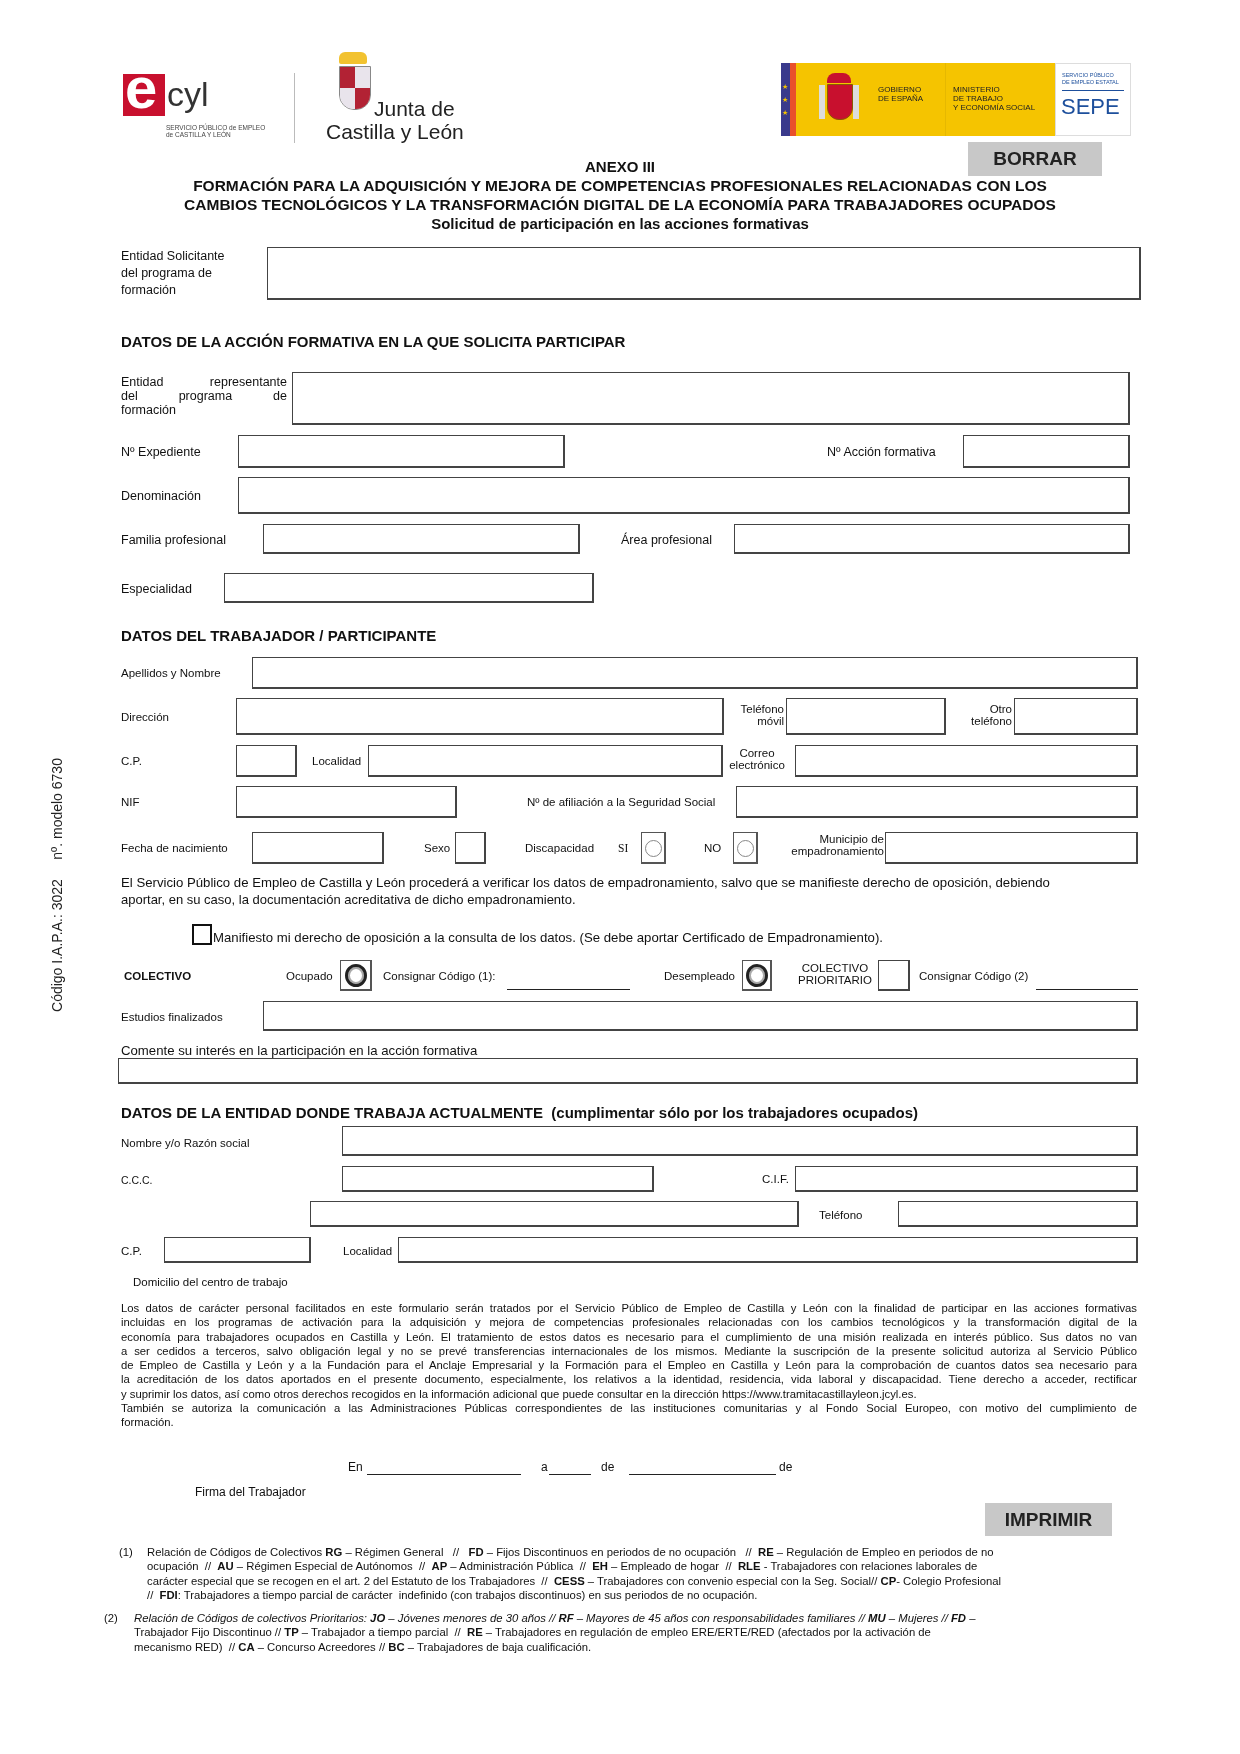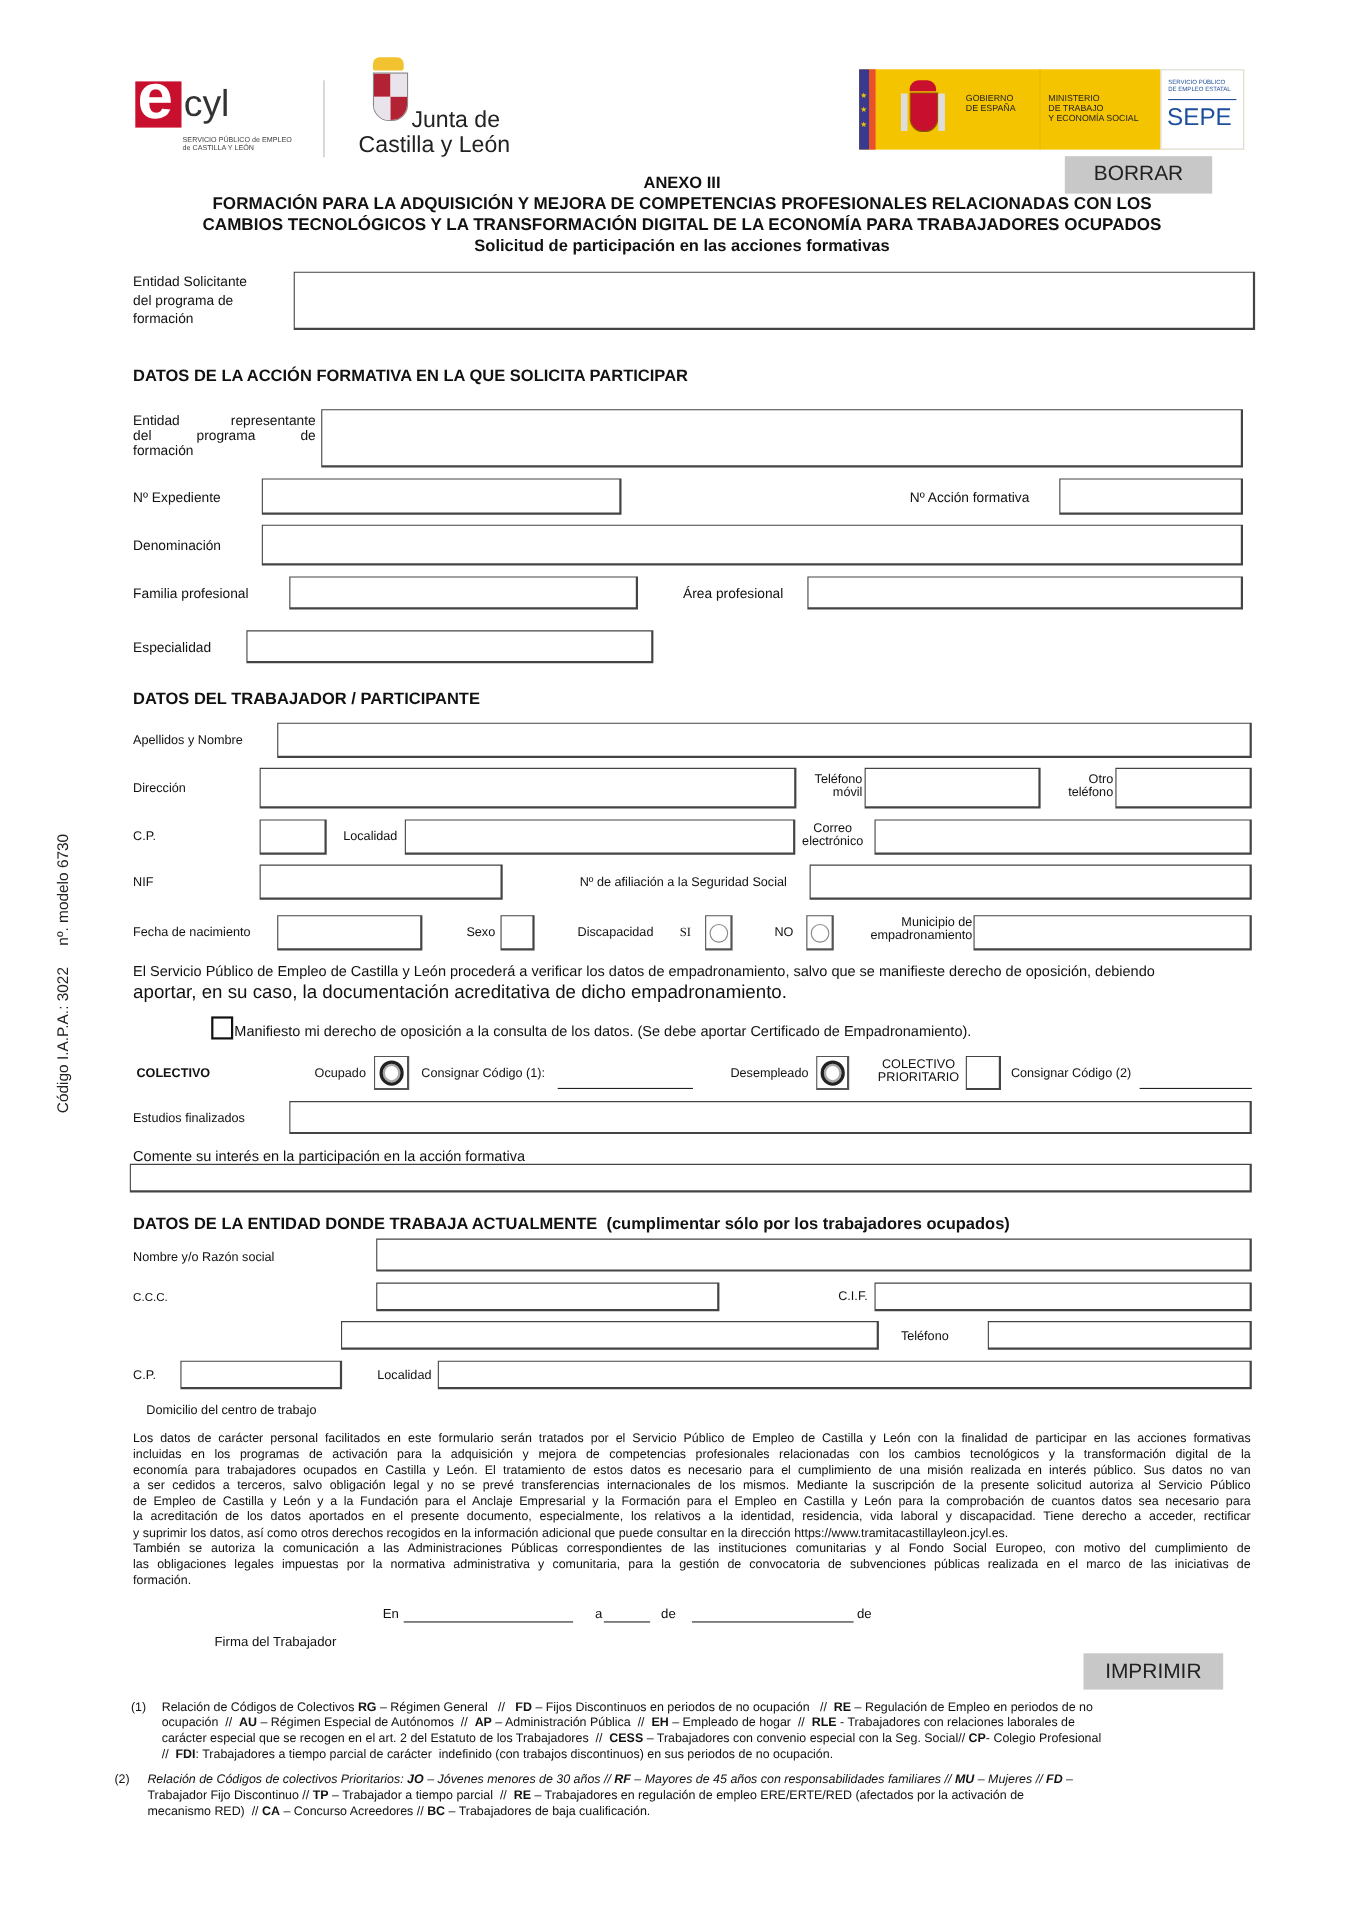--- a/index.html
+++ b/index.html
@@ -4,21 +4,21 @@
 <style>
   html, body { margin: 0; padding: 0; background: #ffffff; }
   body { width: 1240px; height: 1754px; position: relative; overflow: hidden;
          font-family: "Liberation Sans", sans-serif; color: #111; }
   .abs { position: absolute; }
   .box { position: absolute; border: 1px solid #444; border-right-width: 2px; border-bottom-width: 2px; background: #fff; box-sizing: border-box; }
   .lbl { position: absolute; font-size: 12.5px; color: #111; white-space: nowrap; }
   .lbl-s { position: absolute; font-size: 11.5px; color: #111; white-space: nowrap; }
   .lbl-r { text-align: right; }
   .sec { position: absolute; font-size: 15px; font-weight: bold; color: #111; white-space: nowrap; }
-  .btn { position: absolute; background: #c8c8c8; font-weight: normal; font-size: 19px; color: #222; text-align: center; cursor: pointer; }
+  .btn { position: absolute; background: #c8c8c8; font-weight: bold; font-size: 19px; color: #222; text-align: center; cursor: pointer; }
   .radio-box { position: absolute; border: 1px solid #555; border-right-width: 2px; border-bottom-width: 2px; box-sizing: border-box; background:#fff; }
   .radio-box .ring { position: absolute; border-radius: 50%; border: 1px solid #888; box-sizing: border-box; }
   .radio-box.dark .ring { border: 3px solid #222; box-shadow: inset 0 0 0 2px #aaa; }
   .uline { position: absolute; border-bottom: 1px solid #222; height: 0; }
   .para { position: absolute; font-size: 11.3px; line-height: 14.3px; text-align: justify; color:#111; }
   .para b { font-weight: bold; }
   .title { position: absolute; left: 0; width: 1240px; text-align: center; font-weight: bold; color: #111; }
 </style>
 </head>
 <body>
@@ -162,21 +162,21 @@
 <div class="radio-box" style="left:733px;top:832px;width:25px;height:32px;">
   <div class="ring" style="left:3px;top:7px;width:17px;height:17px;"></div>
 </div>
 <div class="lbl-s lbl-r" style="left:774px;top:833px;width:110px;">
   <div>Municipio de</div>
   <div>empadronamiento</div>
 </div>
 <div class="box" style="left:885px;top:832px;width:253px;height:32px;"></div>
 
 <div class="lbl" style="left:121px;top:875px;font-size:13.2px;">El Servicio Público de Empleo de Castilla y León procederá a verificar los datos de empadronamiento, salvo que se manifieste derecho de oposición, debiendo</div>
-<div class="lbl" style="left:121px;top:892px;font-size:17px;">aportar, en su caso, la documentación acreditativa de dicho empadronamiento.</div>
+<div class="lbl" style="left:121px;top:892px;font-size:13px;">aportar, en su caso, la documentación acreditativa de dicho empadronamiento.</div>
 
 <div class="abs" style="left:192px;top:924px;width:20px;height:21px;border:2px solid #111;box-sizing:border-box;background:#fff;"></div>
 <div class="lbl" style="left:213px;top:930px;font-size:13.2px;">Manifiesto mi derecho de oposición a la consulta de los datos. (Se debe aportar Certificado de Empadronamiento).</div>
 
 <div class="lbl-s" style="left:124px;top:970px;font-weight:bold;">COLECTIVO</div>
 <div class="lbl-s" style="left:286px;top:970px;">Ocupado</div>
 <div class="radio-box dark" style="left:340px;top:960px;width:32px;height:31px;">
   <div class="ring" style="left:4px;top:3px;width:22px;height:23px;"></div>
 </div>
 <div class="lbl-s" style="left:383px;top:970px;">Consignar Código (1):</div>
@@ -224,21 +224,20 @@
 
 <div class="para" id="privacy" style="left:121px;top:1301px;width:1016px;">
     <div style="text-align-last: justify;">Los datos de carácter personal facilitados en este formulario serán tratados por el Servicio Público de Empleo de Castilla y León con la finalidad de participar en las acciones formativas</div>
     <div style="text-align-last: justify;">incluidas en los programas de activación para la adquisición y mejora de competencias profesionales relacionadas con los cambios tecnológicos y la transformación digital de la</div>
     <div style="text-align-last: justify;">economía para trabajadores ocupados en Castilla y León. El tratamiento de estos datos es necesario para el cumplimiento de una misión realizada en interés público. Sus datos no van</div>
     <div style="text-align-last: justify;">a ser cedidos a terceros, salvo obligación legal y no se prevé transferencias internacionales de los mismos. Mediante la suscripción de la presente solicitud autoriza al Servicio Público</div>
     <div style="text-align-last: justify;">de Empleo de Castilla y León y a la Fundación para el Anclaje Empresarial y la Formación para el Empleo en Castilla y León para la comprobación de cuantos datos sea necesario para</div>
     <div style="text-align-last: justify;">la acreditación de los datos aportados en el presente documento, especialmente, los relativos a la identidad, residencia, vida laboral y discapacidad. Tiene derecho a acceder, rectificar</div>
     <div>y suprimir los datos, así como otros derechos recogidos en la información adicional que puede consultar en la dirección https://www.tramitacastillayleon.jcyl.es.</div>
     <div style="text-align-last: justify;">También se autoriza la comunicación a las Administraciones Públicas correspondientes de las instituciones comunitarias y al Fondo Social Europeo, con motivo del cumplimiento de</div>
-    <div style="text-align-last: justify;">las obligaciones legales impuestas por la normativa administrativa y comunitaria, para la gestión de convocatoria de subvenciones públicas realizada en el marco de las iniciativas de</div>
     <div>formación.</div>
   </div>
 
 <div class="lbl" style="left:348px;top:1460px;font-size:12px;">En</div>
 <div class="uline" style="left:367px;top:1474px;width:154px;"></div>
 <div class="lbl" style="left:541px;top:1460px;font-size:12px;">a</div>
 <div class="uline" style="left:549px;top:1474px;width:42px;"></div>
 <div class="lbl" style="left:601px;top:1460px;font-size:12px;">de</div>
 <div class="uline" style="left:629px;top:1474px;width:147px;"></div>
 <div class="lbl" style="left:779px;top:1460px;font-size:12px;">de</div>

